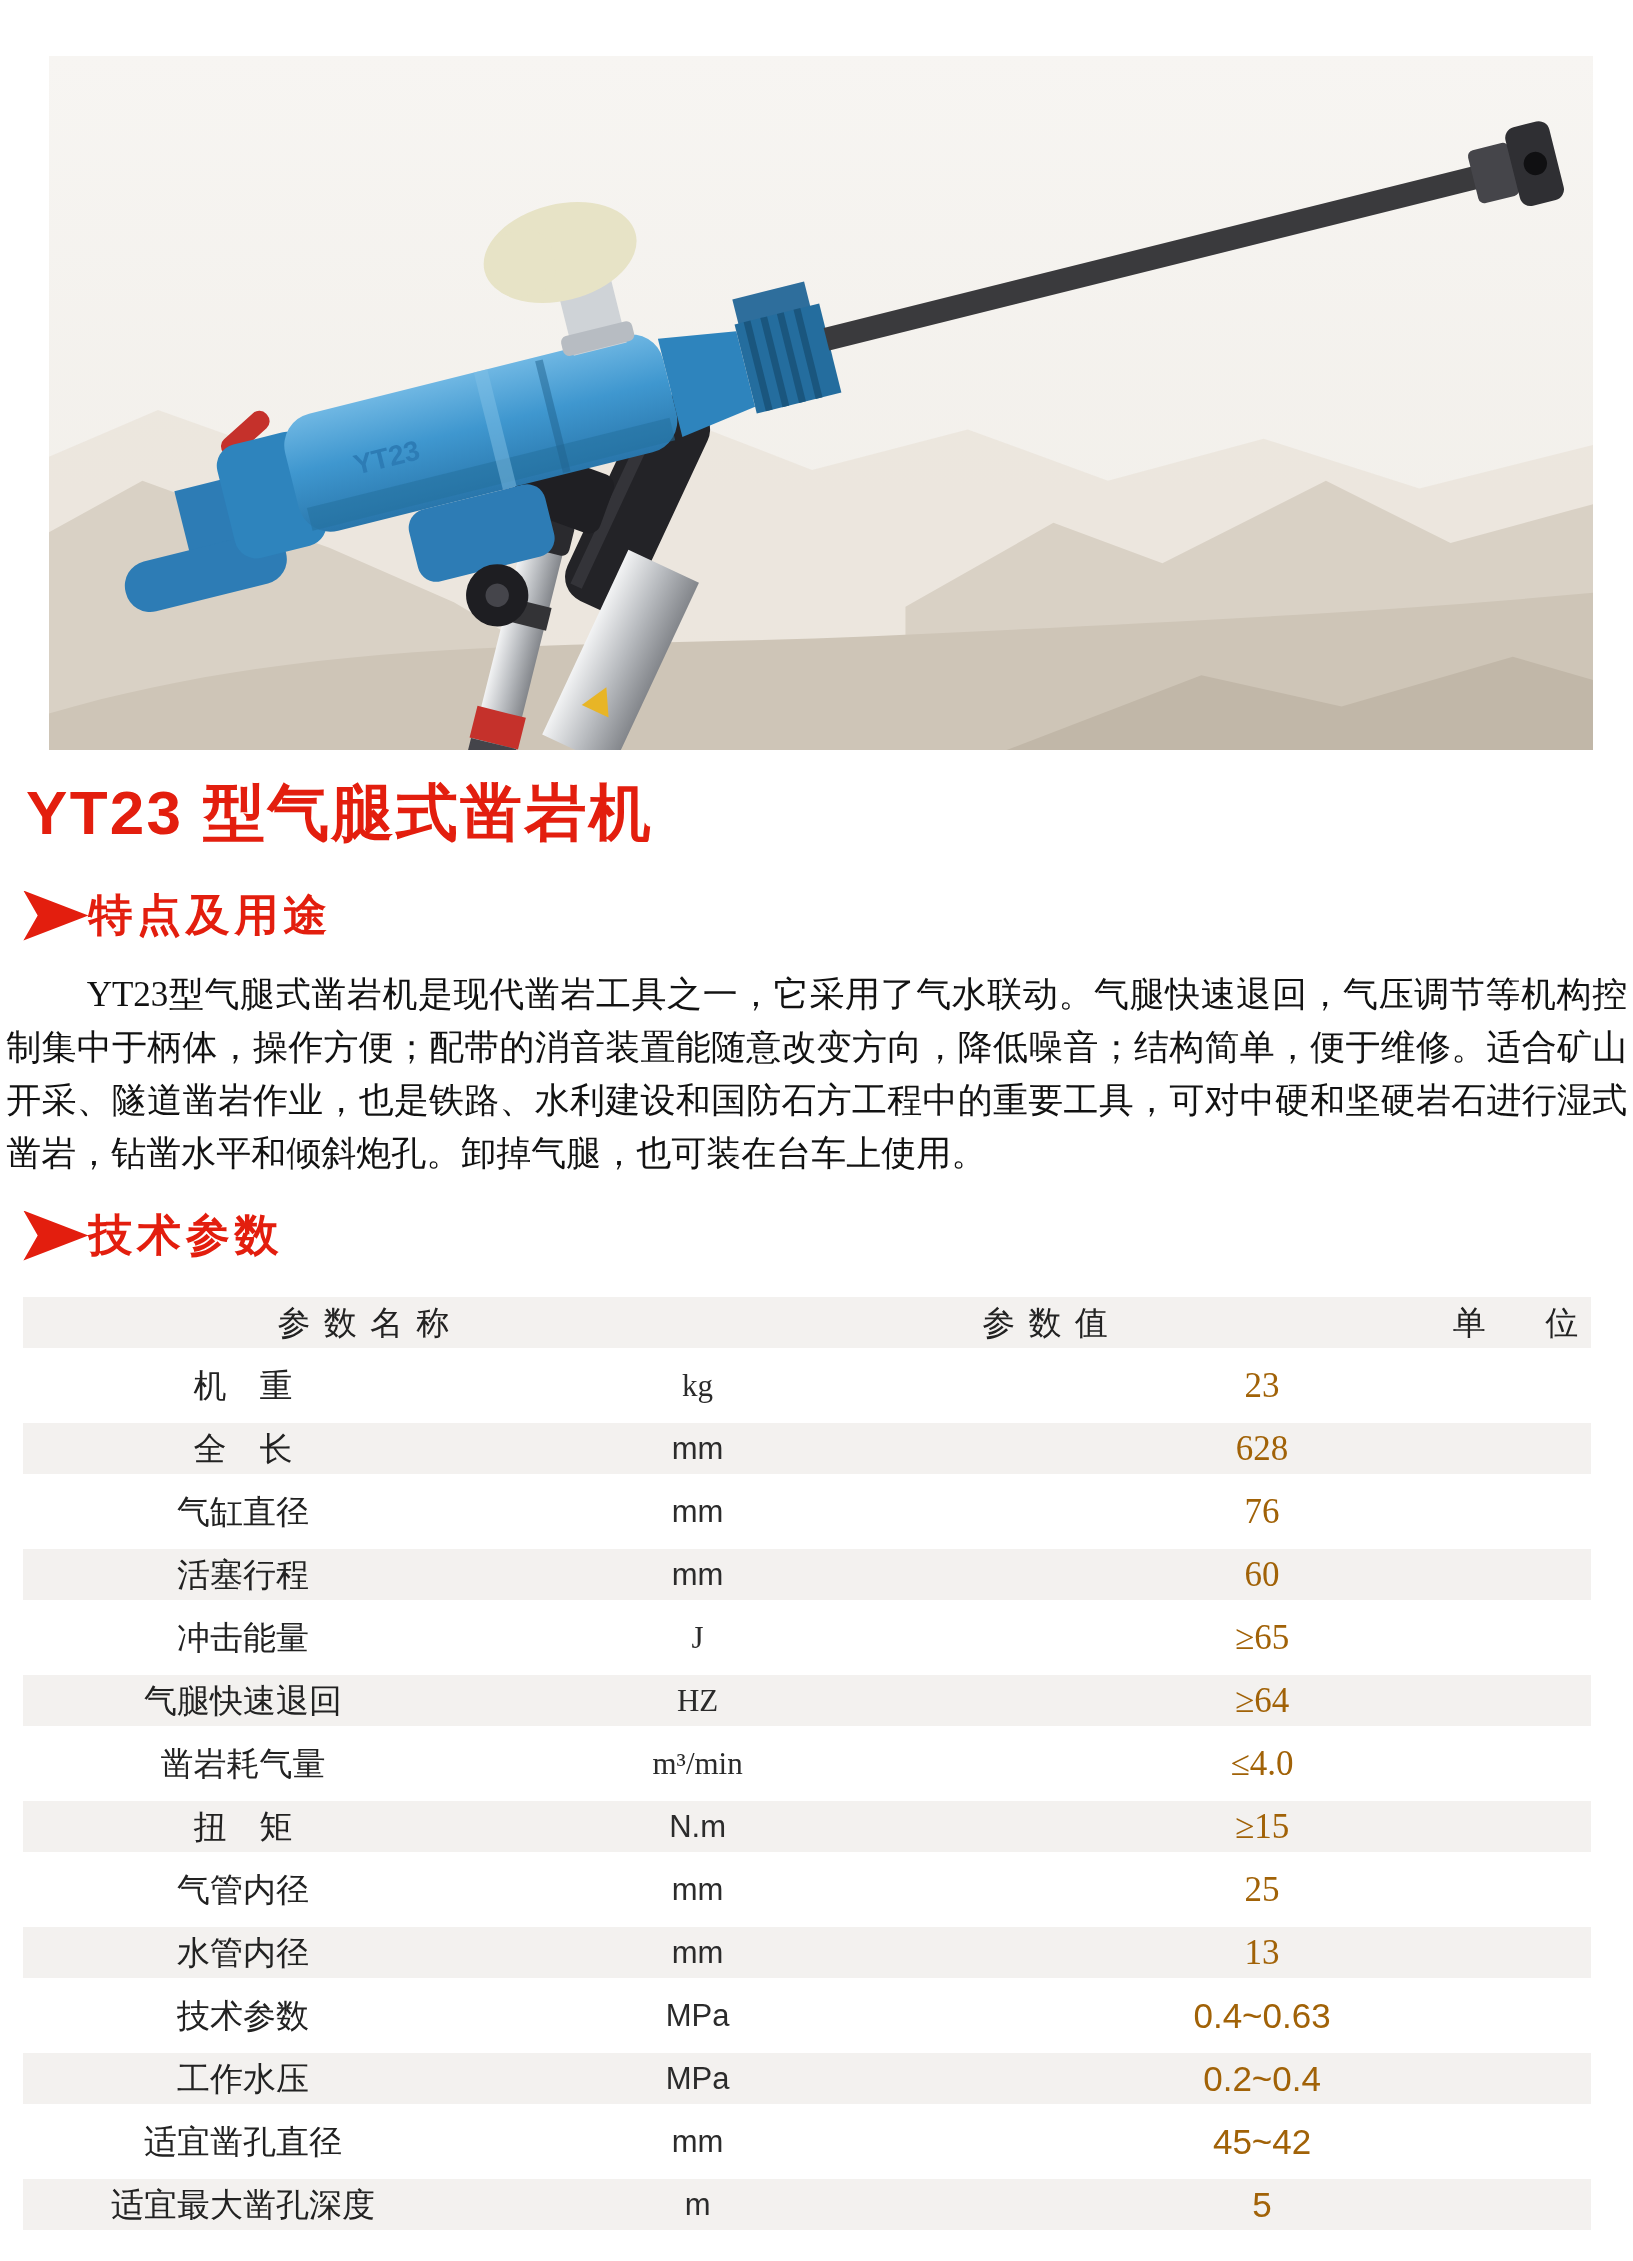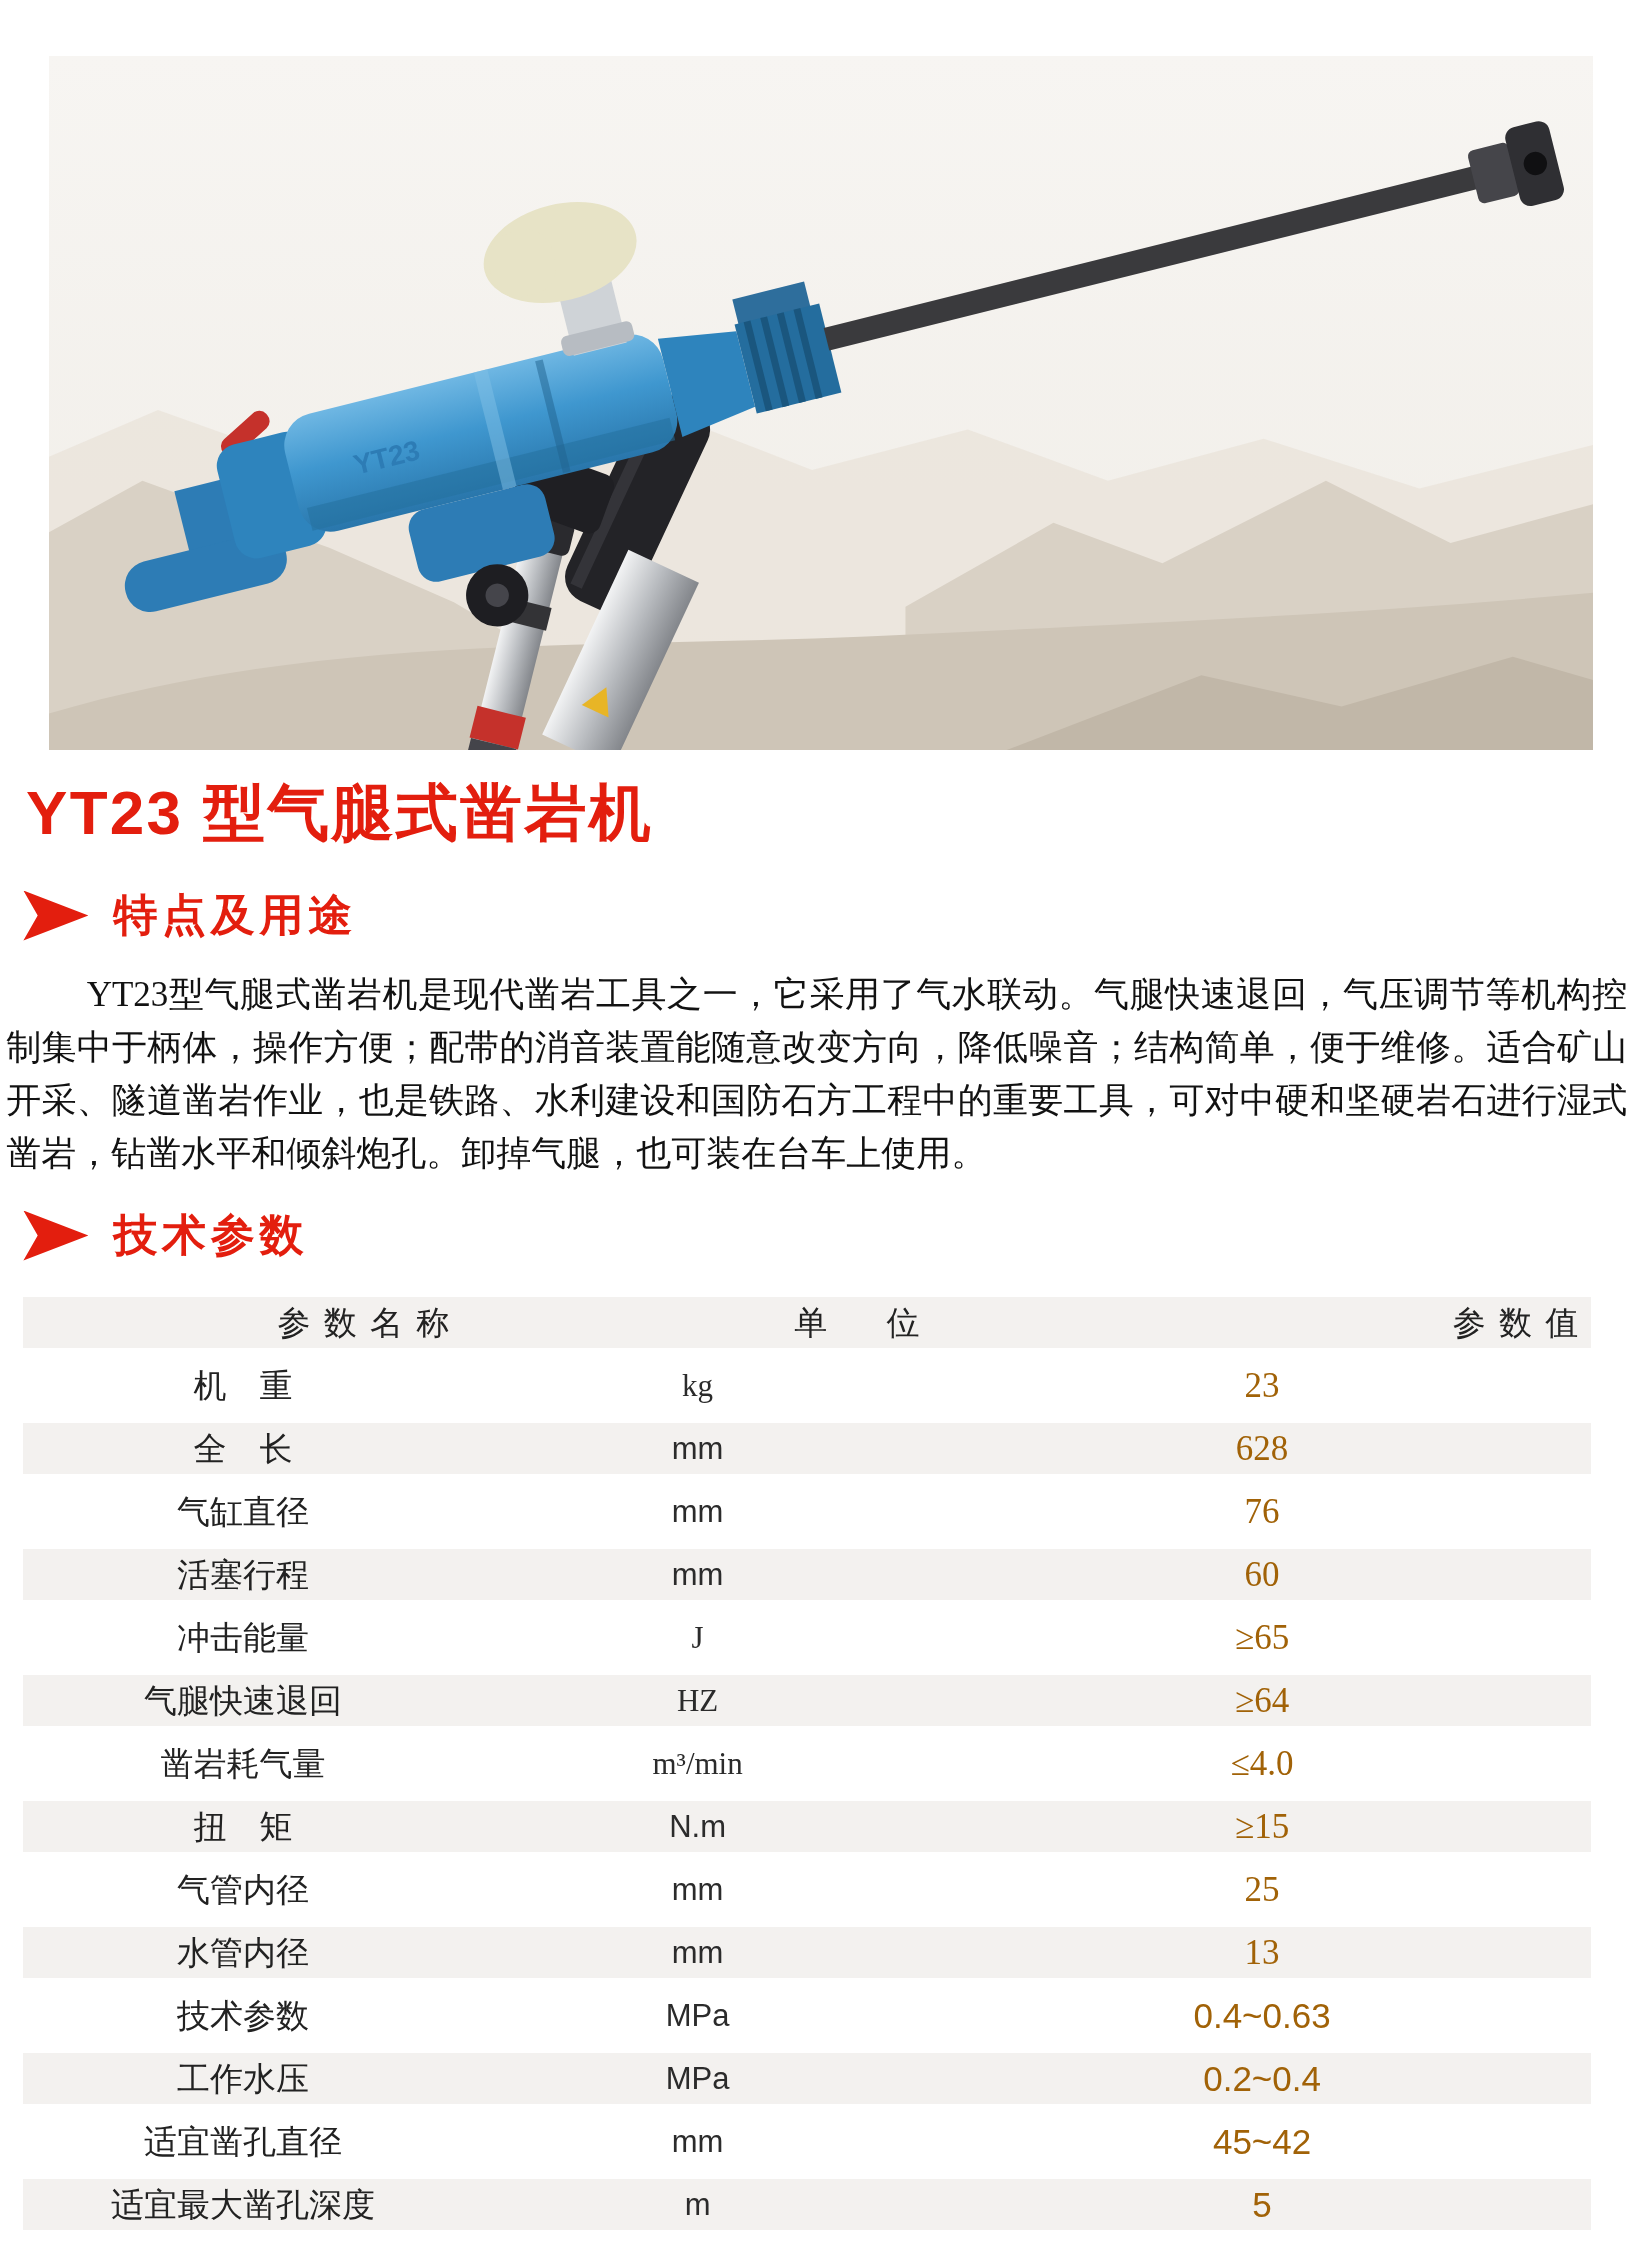--- a/index.html
+++ b/index.html
@@ -12,21 +12,21 @@
   
   .hero{position:absolute;left:49px;top:56px;width:1544px;height:694px;margin:0;}
   .hero svg{display:block;width:100%;height:100%;}
   
   .title{
     position:absolute;left:26px;top:778px;margin:0;
     font-size:62px;line-height:1.12;font-weight:700;
     color:#e31e0e;letter-spacing:2.3px;white-space:nowrap;
   }
   
-  .section-head{position:absolute;left:23.4px;display:flex;align-items:center;gap:25px;}
+  .section-head{position:absolute;left:23.4px;display:flex;align-items:center;}
   .section-head .arrow{
     width:65px;height:50px;background:#e31e0e;flex:0 0 auto;
     clip-path:polygon(0% 0%,100% 50%,0% 100%,22% 50%);
   }
   .section-head h2{
     margin:0;font-size:44px;font-weight:700;color:#e31e0e;
     letter-spacing:4.7px;white-space:nowrap;
   }
   #section-features{top:886px}
   #section-specs{top:1206px}
@@ -151,22 +151,22 @@
 <p class="intro">YT23型气腿式凿岩机是现代凿岩工具之一，它采用了气水联动。气腿快速退回，气压调节等机构控制集中于柄体，操作方便；配带的消音装置能随意改变方向，降低噪音；结构简单，便于维修。适合矿山开采、隧道凿岩作业，也是铁路、水利建设和国防石方工程中的重要工具，可对中硬和坚硬岩石进行湿式凿岩，钻凿水平和倾斜炮孔。卸掉气腿，也可装在台车上使用。</p>
 
 <div class="section-head" id="section-specs">
   <span class="arrow"></span>
   <h2>技术参数</h2>
 </div>
 
 <section class="spec-table">
   <div class="t-row t-head striped">
     <div class="t-cell c-name">参数名称</div>
+    <div class="t-cell c-value">参数值</div>
     <div class="t-cell c-unit">单　位</div>
-    <div class="t-cell c-value">参数值</div>
   </div>
   <div id="spec-rows">
       <div class="t-row">
     <div class="t-cell c-name">机　重</div>
     <div class="t-cell c-unit serif">kg</div>
     <div class="t-cell c-value serif">23</div>
   </div>
       <div class="t-row striped">
     <div class="t-cell c-name">全　长</div>
     <div class="t-cell c-unit">mm</div>

